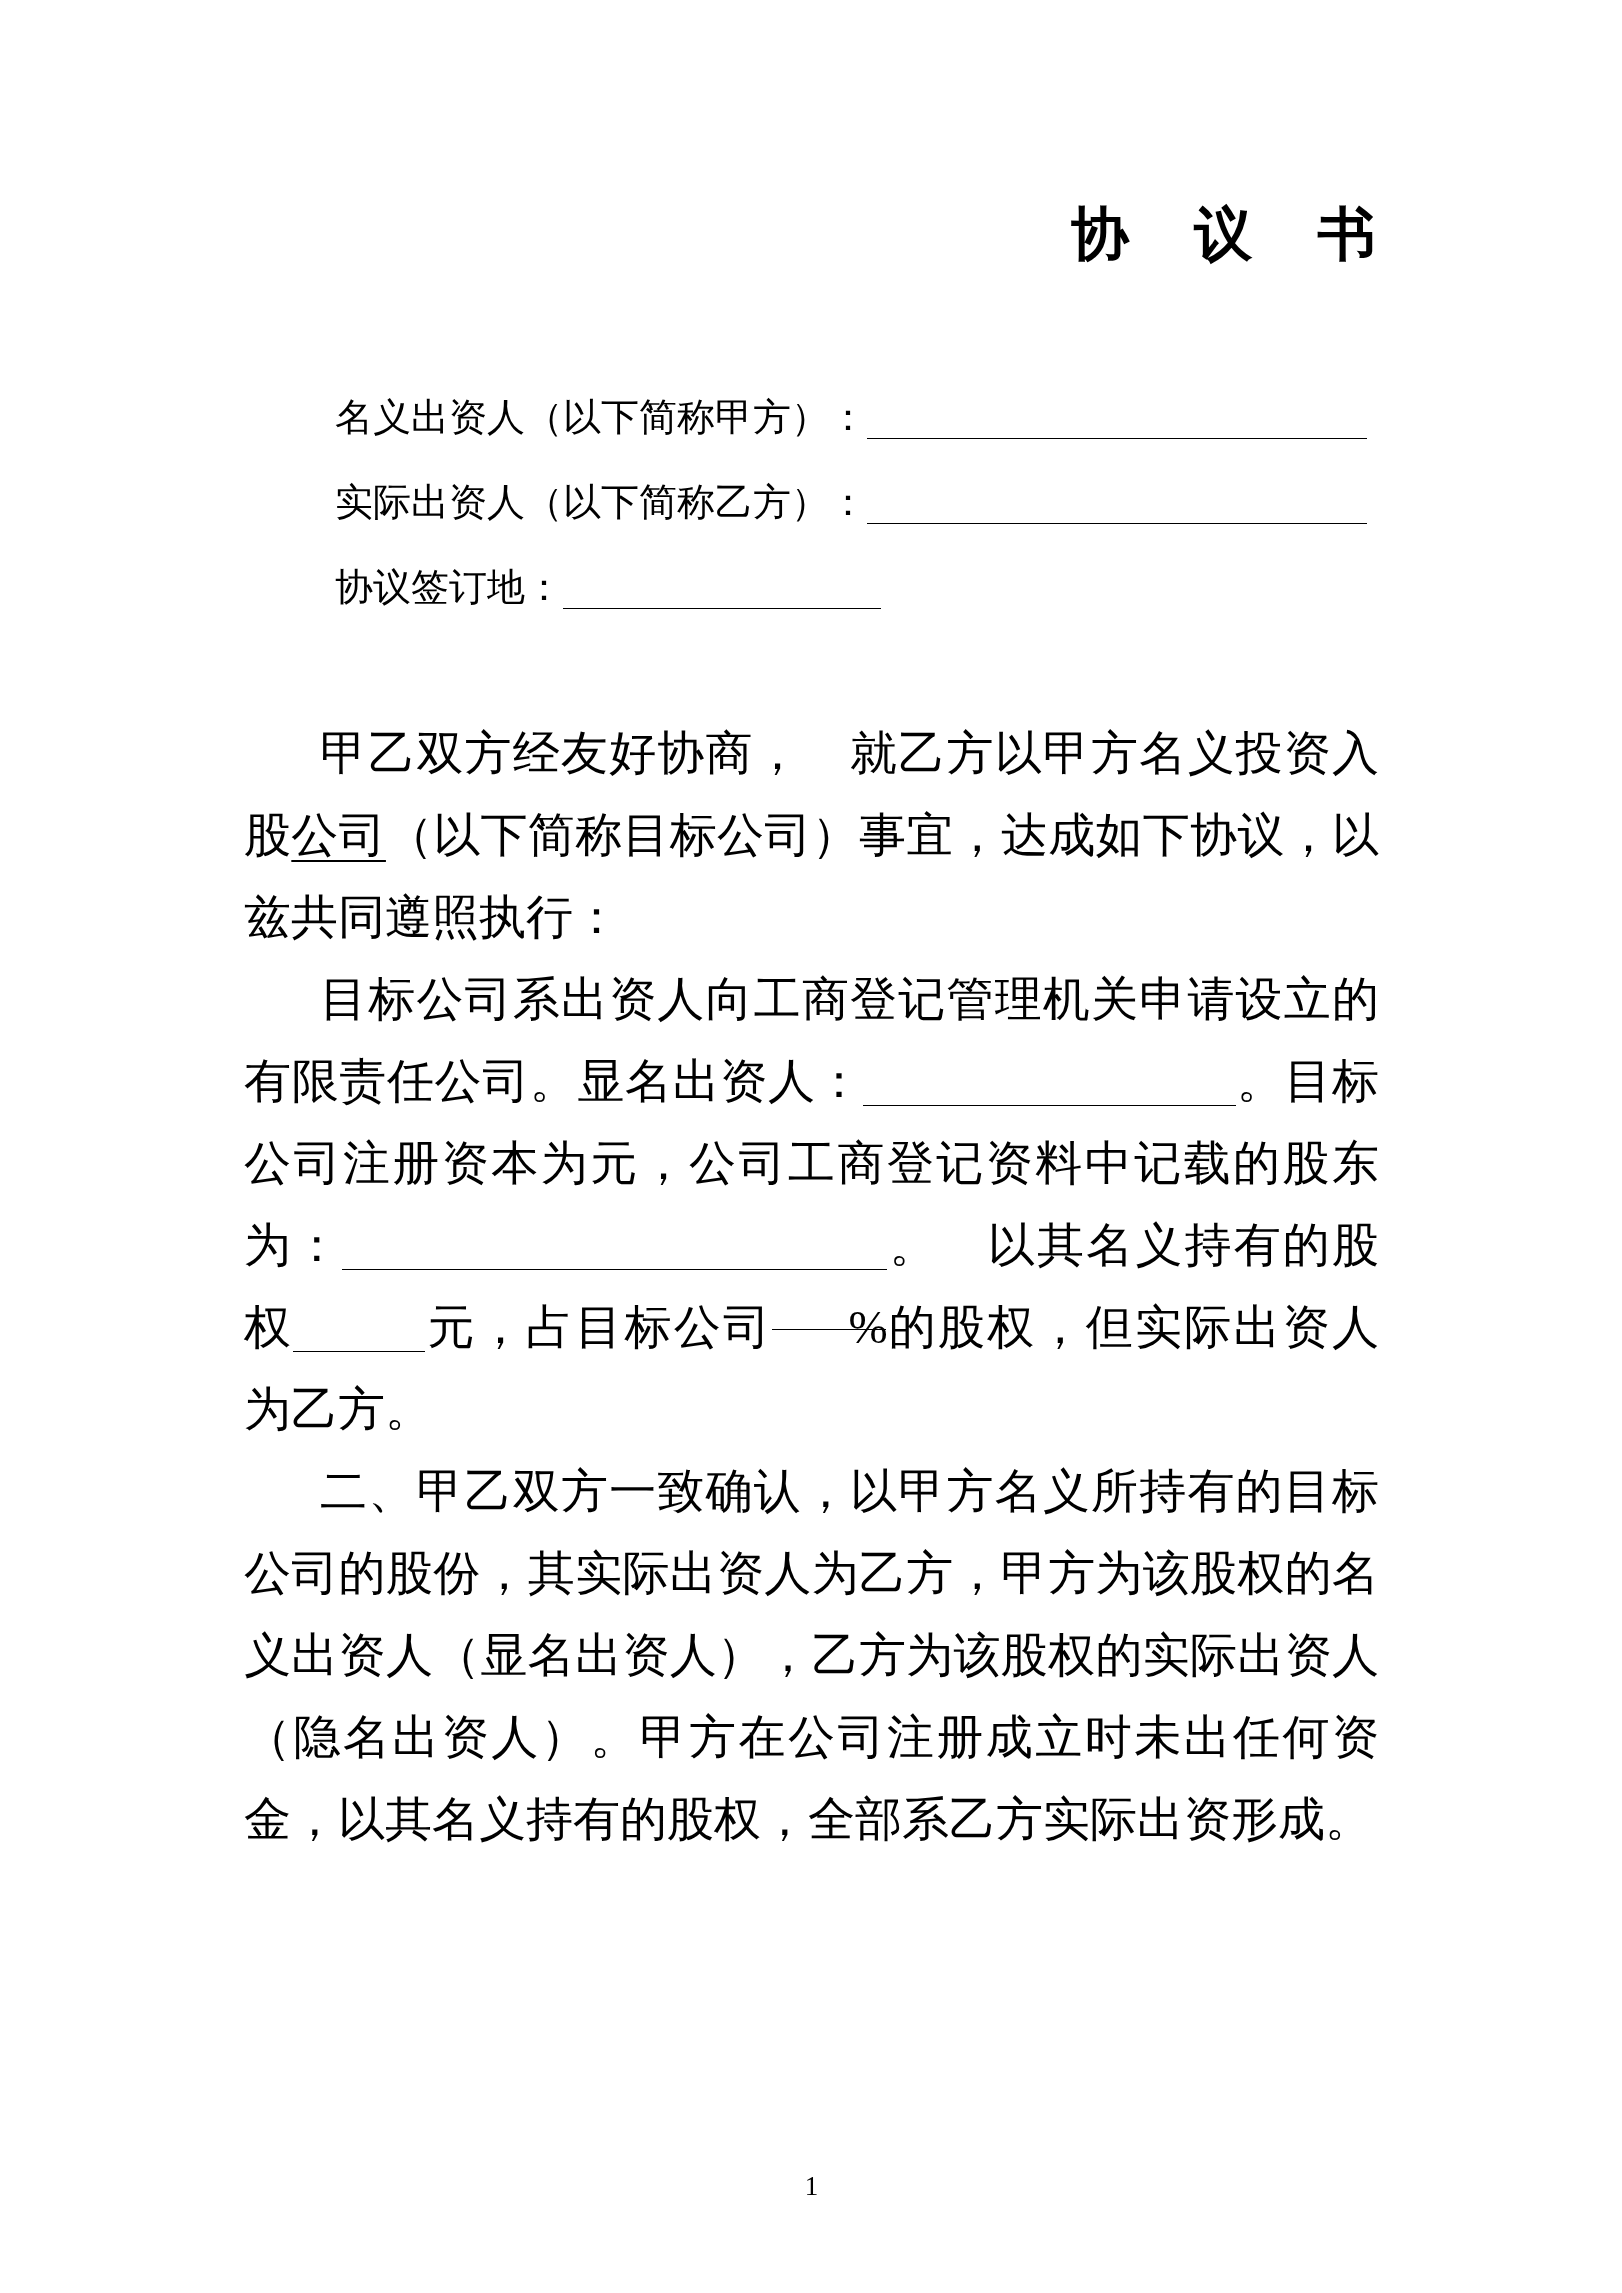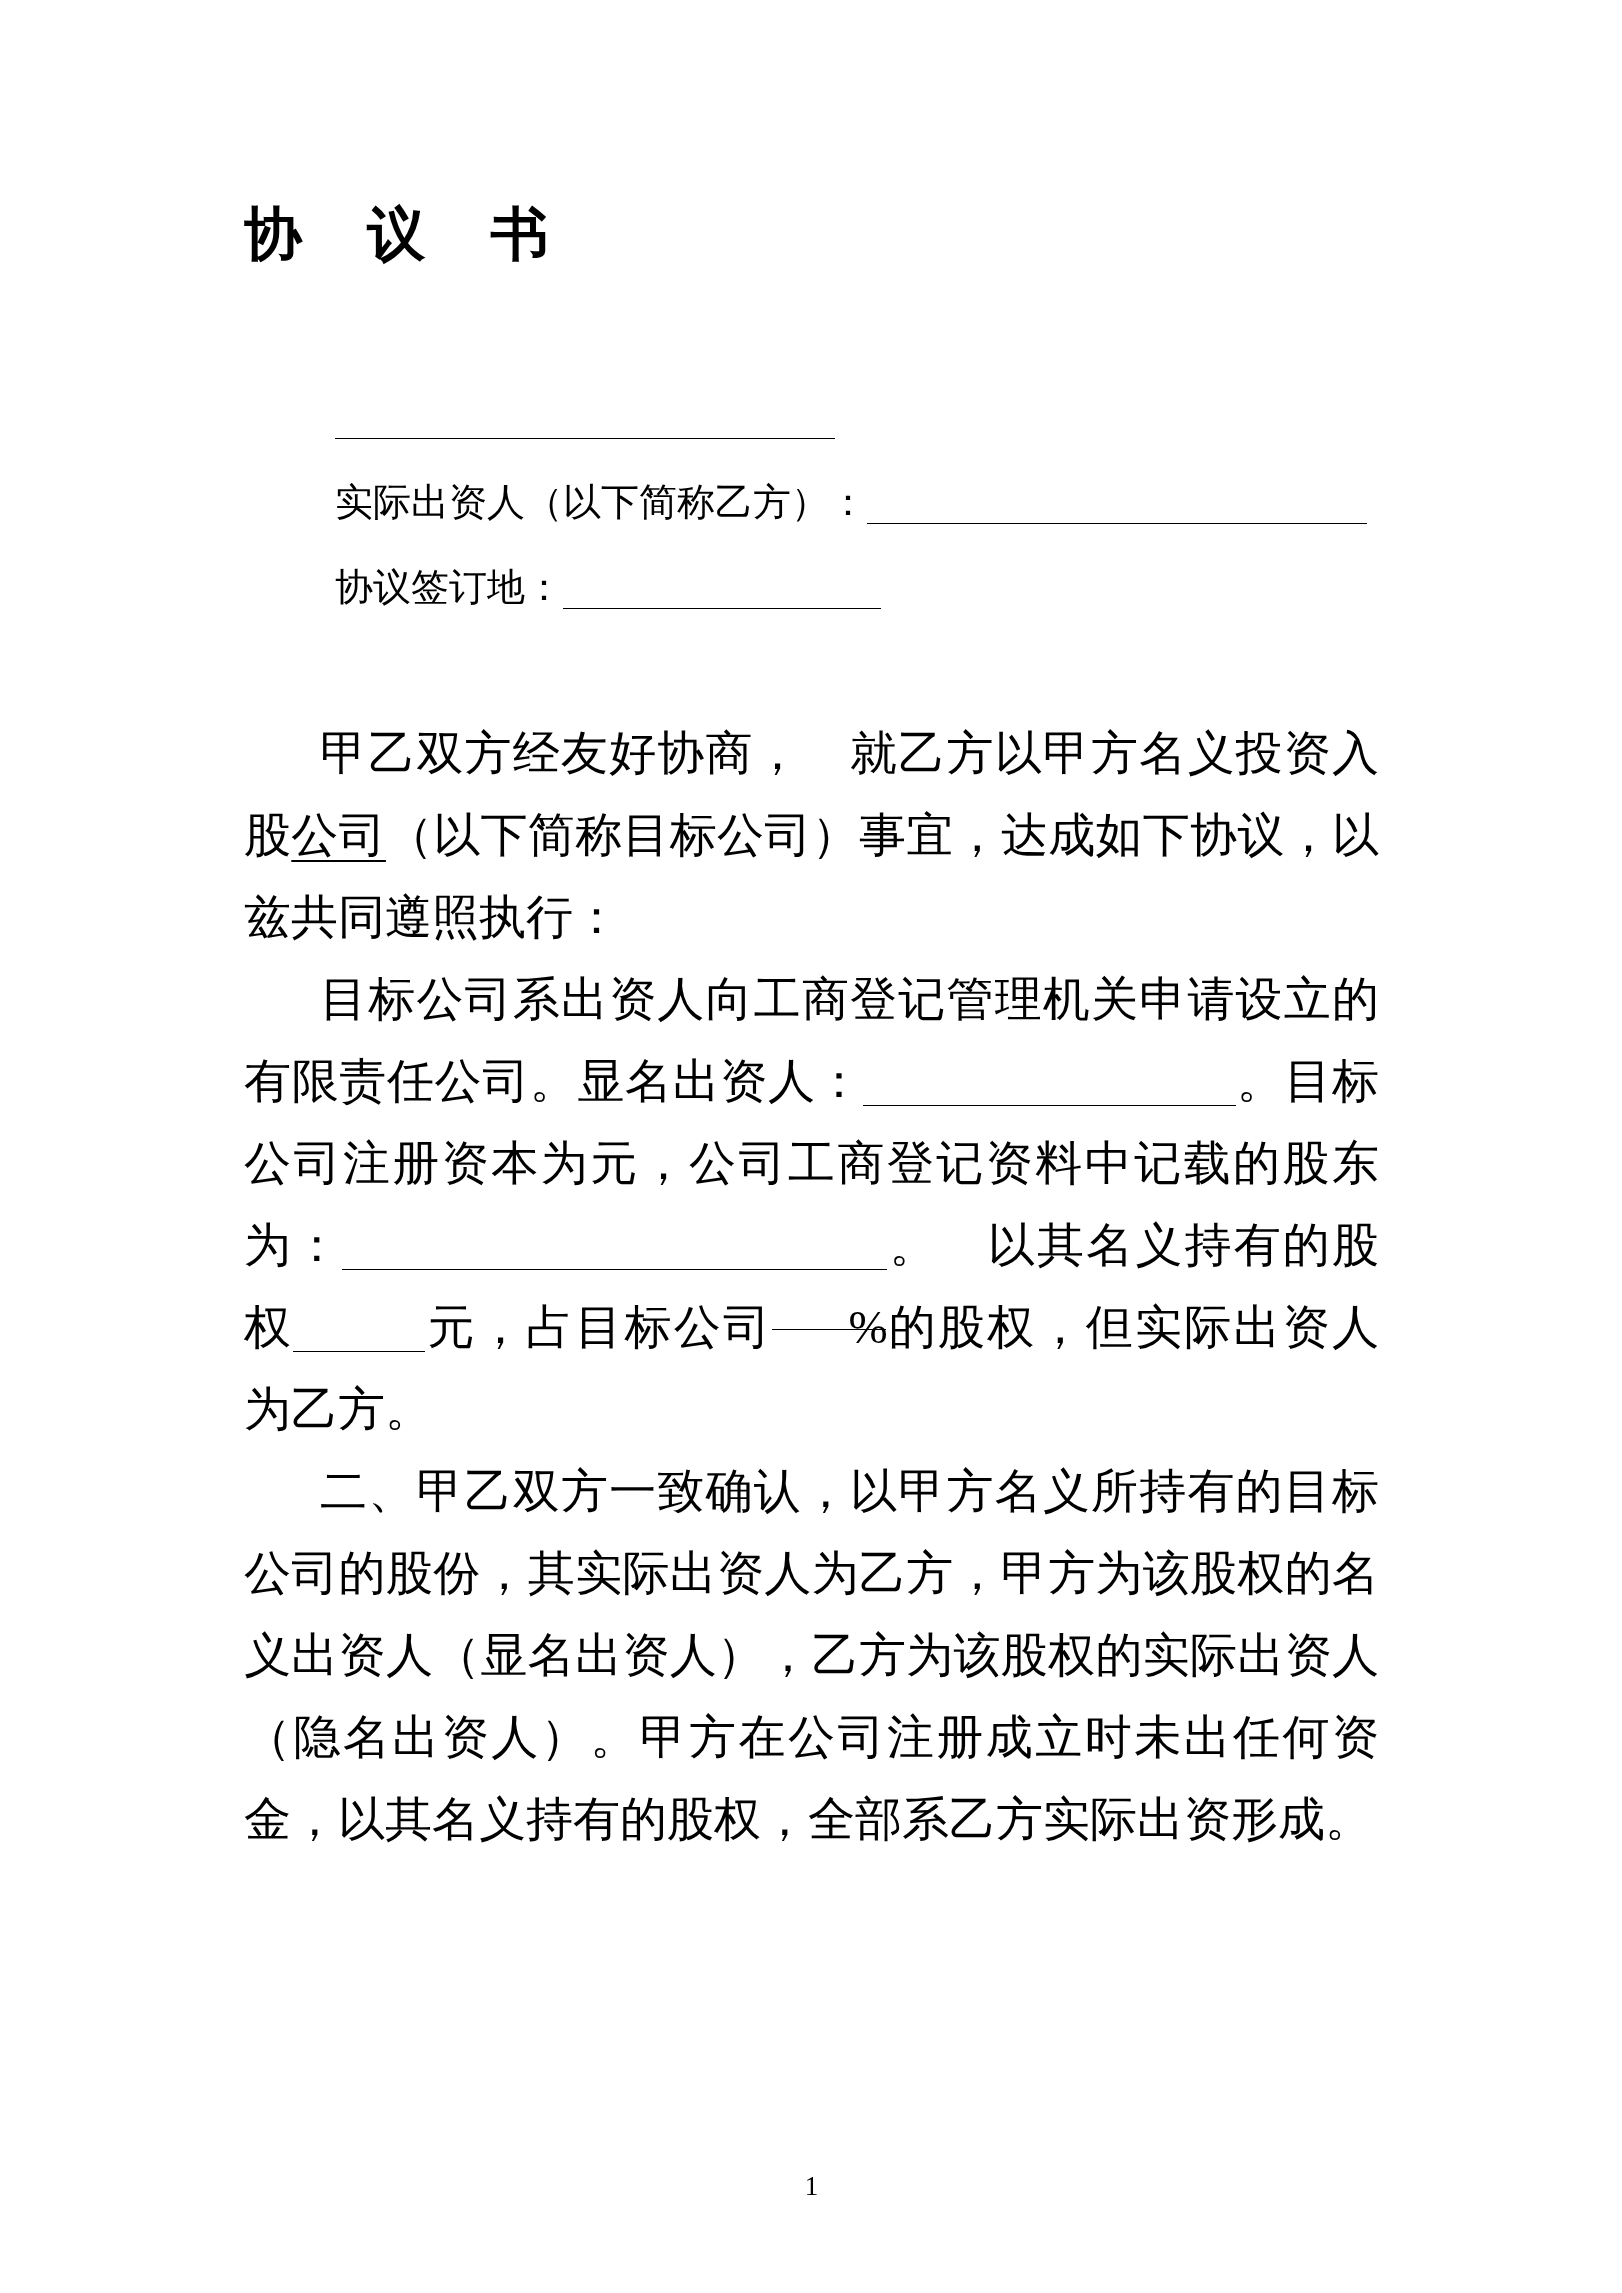--- a/index.html
+++ b/index.html
@@ -10,21 +10,21 @@
       height: 2294px;
       margin: 0 auto;
       background: #ffffff;
       color: #000000;
       font-family: "Liberation Serif", "DejaVu Serif", serif;
       overflow: hidden;
     }
     .content { padding: 0 244px; }
     .doc-title {
       padding-top: 189px;
-      text-align: left;
+      text-align: right;
       font-size: 58px;
       font-weight: bold;
       line-height: 91px;
       letter-spacing: 3.6px;
     }
     .fields {
       margin-top: 95px;
       padding-left: 91px;
       font-size: 38px;
     }
@@ -68,21 +68,21 @@
 </head>
 <body>
 
 <div class="page">
   <div class="content">
 
     <h1 class="doc-title">协　议　书</h1>
 
     <div class="fields">
       <div class="field-row">
-        <span class="blank w-field"></span>
+        <span>名义出资人（以下简称甲方）：</span><span class="blank w-field"></span>
       </div>
       <div class="field-row">
         <span>实际出资人（以下简称乙方）：</span><span class="blank w-field"></span>
       </div>
       <div class="field-row">
         <span>协议签订地：</span><span class="blank w-place"></span>
       </div>
     </div>
 
     <div class="body">

